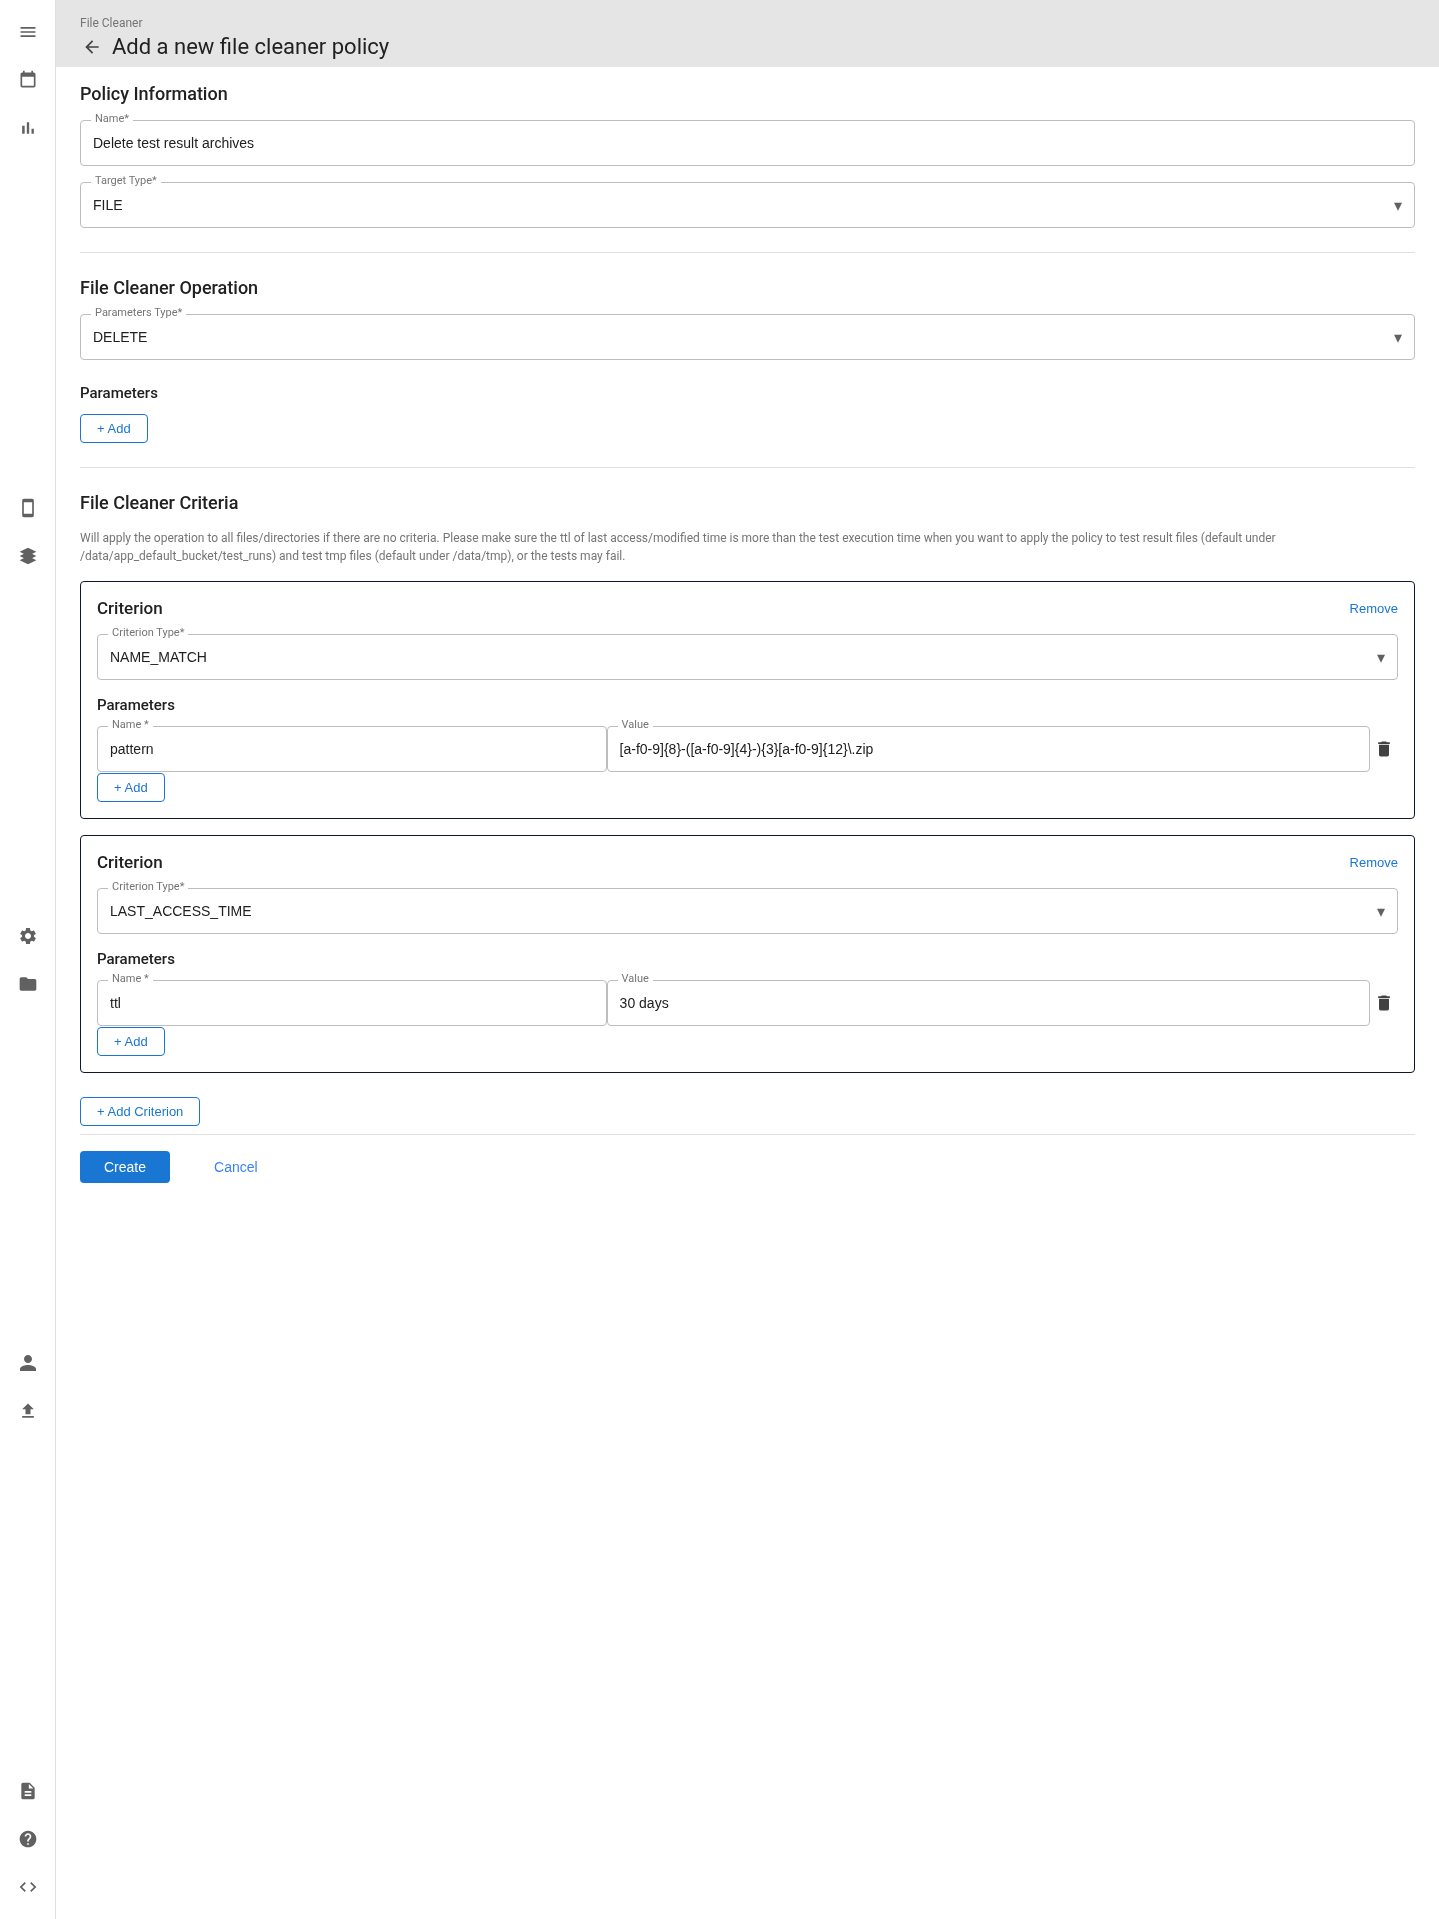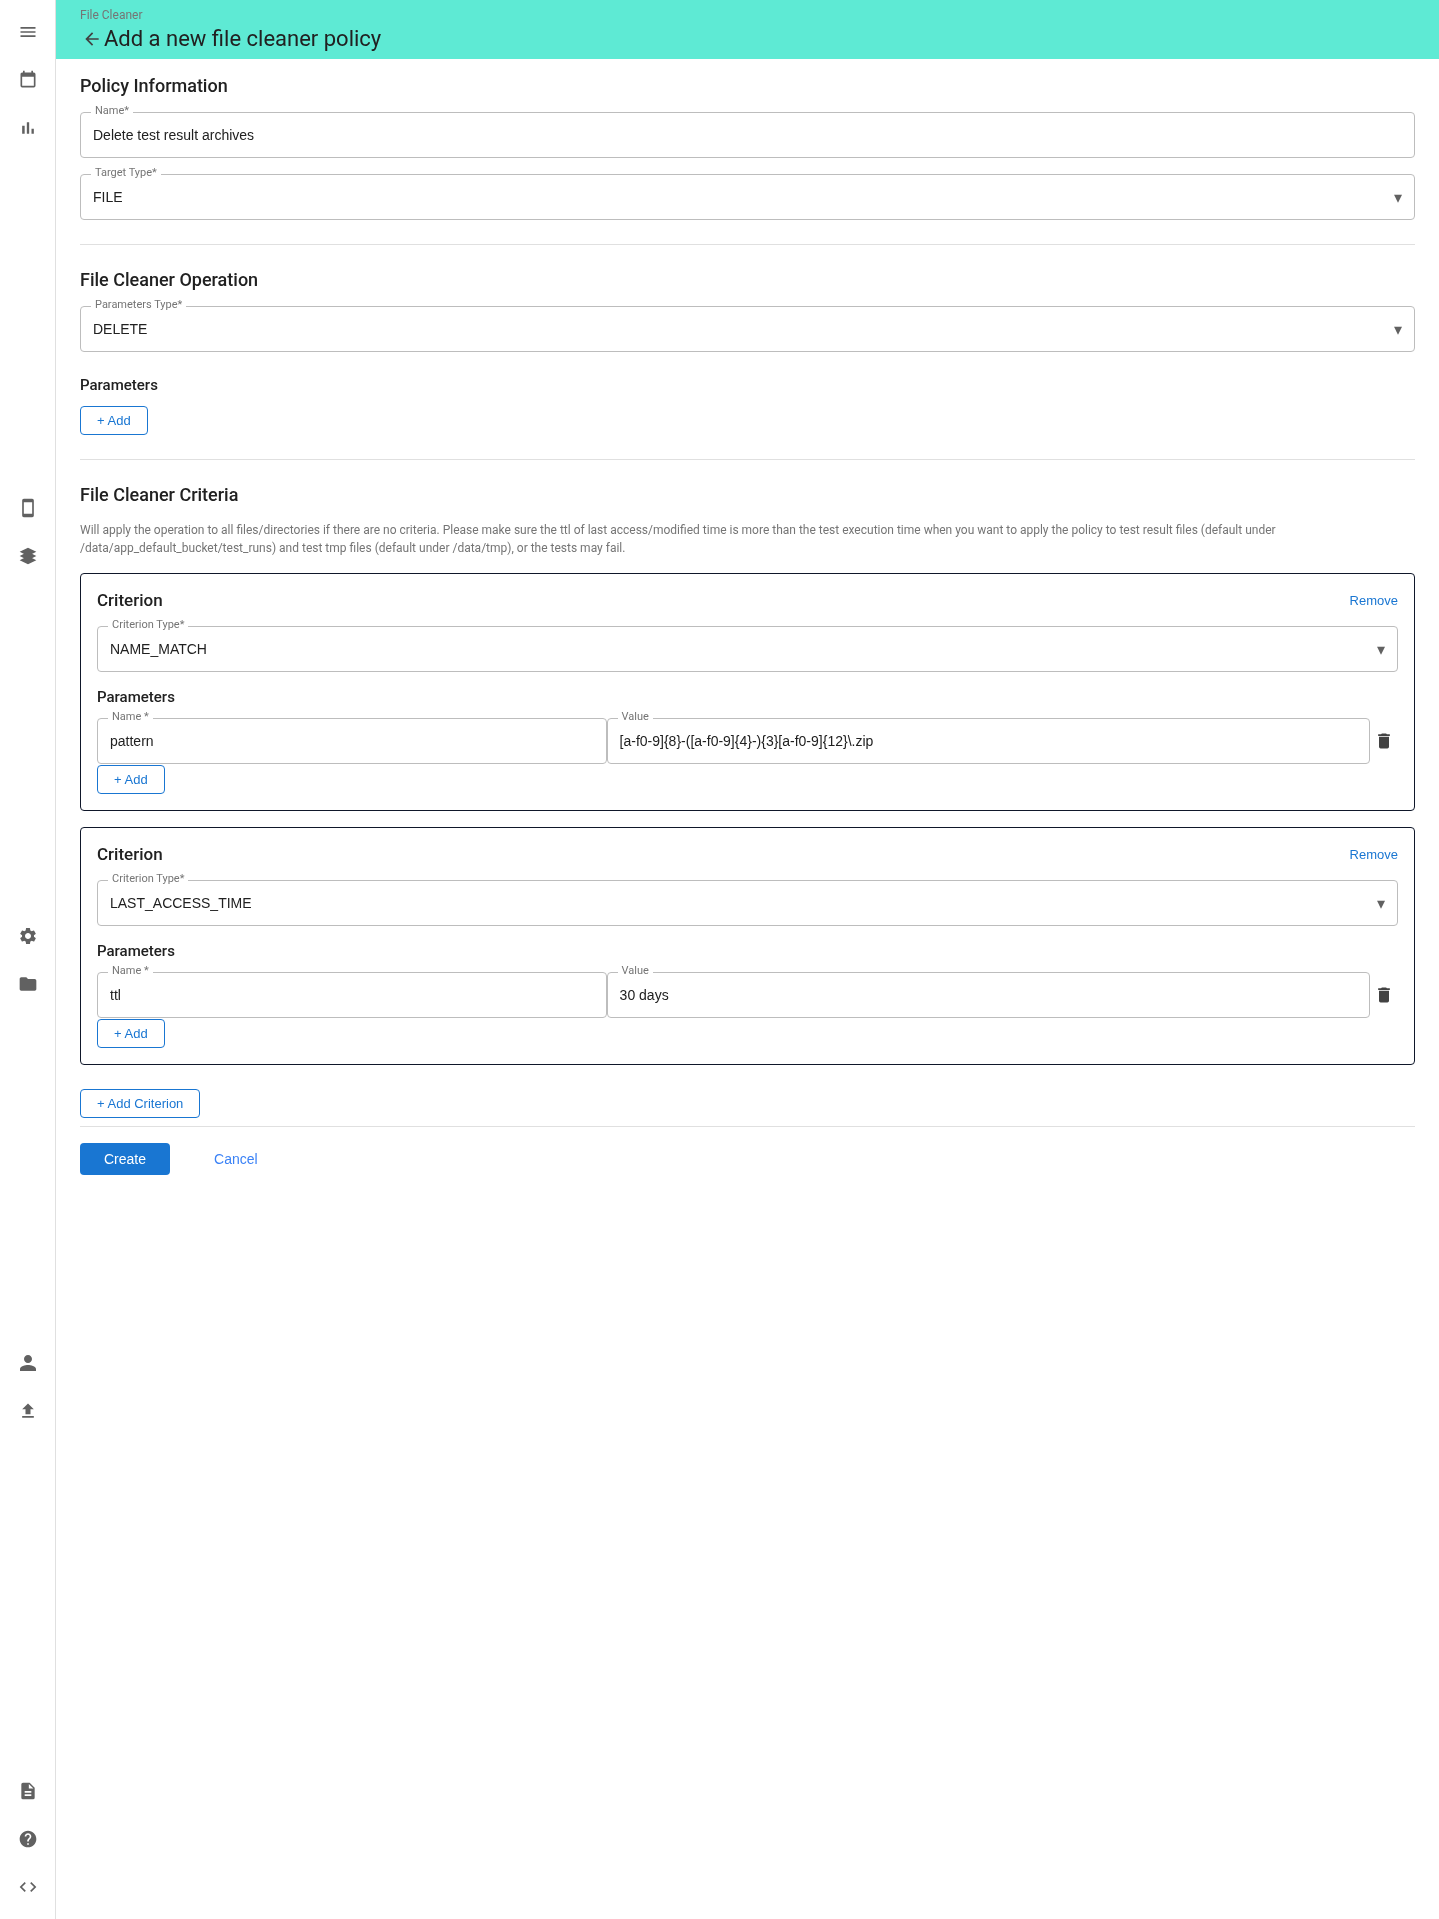--- a/index.html
+++ b/index.html
@@ -37,32 +37,32 @@
     
     .main-content {
       margin-left: 56px;
       flex: 1;
       padding: 0;
       background: #fff;
     }
 
     
     .page-header {
-      padding: 8px 24px 8px 24px;
-      background: #5eead4;
+      padding: 16px 24px 8px 24px;
+      background: #e5e5e5;
     }
     .breadcrumb {
       font-size: 12px;
       color: #757575;
       margin-bottom: 4px;
     }
     .page-title-row {
       display: flex;
       align-items: center;
-      gap: 0;
+      gap: 8px;
     }
     .back-btn {
       background: none;
       border: none;
       cursor: pointer;
       color: #424242;
       font-size: 18px;
       display: flex;
       align-items: center;
       padding: 2px;

